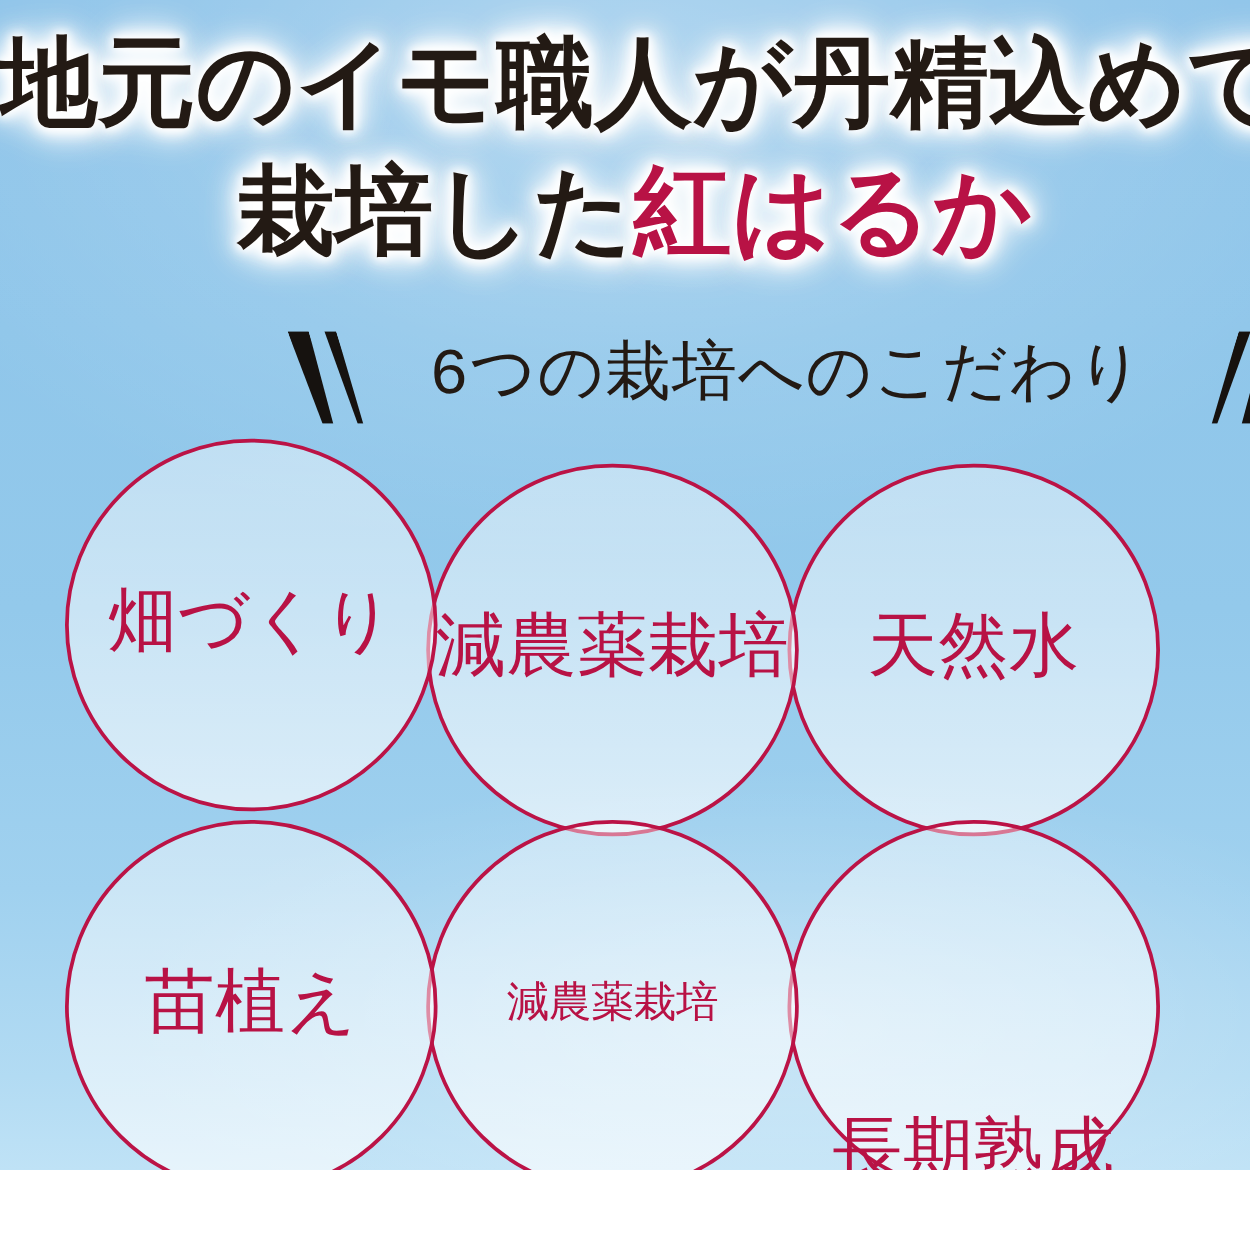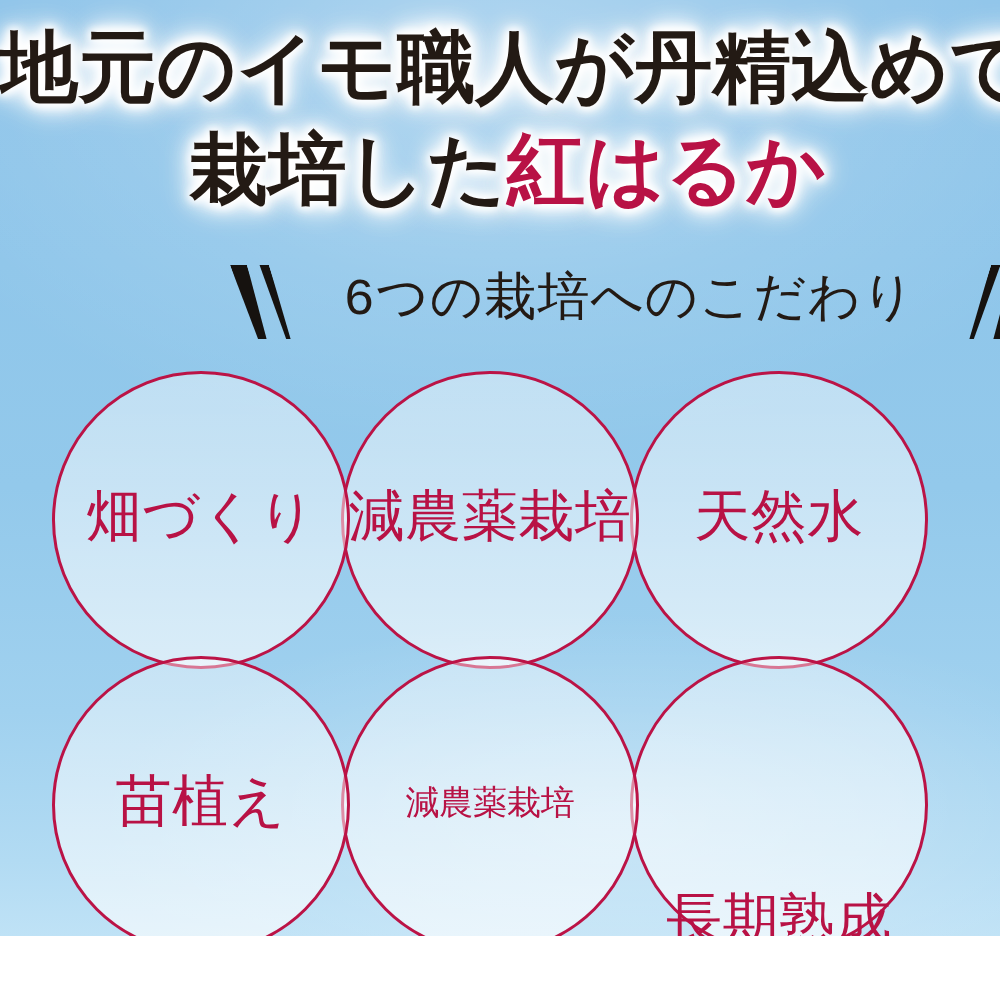--- a/index.html
+++ b/index.html
@@ -177,21 +177,21 @@
     color: #b81245;
     white-space: nowrap;
     letter-spacing: 0.01em;
     line-height: 1;
     position: relative;
     z-index: 3;
   }
   .bubble-label.narrow { font-size: 34px; letter-spacing: -0.005em; }
 
   
-  #bubble-0 { left: 52px;  top: 371px; width: 298px; height: 298px; align-items: center; }
+  #bubble-0 { left: 52px;  top: 351px; width: 298px; height: 298px; align-items: center; }
   #bubble-1 { left: 341px; top: 371px; width: 298px; height: 298px; }
   #bubble-2 { left: 630px; top: 371px; width: 298px; height: 298px; }
   
   #bubble-3 { left: 52px;  top: 656px; width: 298px; height: 298px; }
   #bubble-4 { left: 341px; top: 656px; width: 298px; height: 298px; }
   #bubble-5 { left: 630px; top: 656px; width: 298px; height: 298px; align-items: flex-end; }
 
   
   #bubble-0, #bubble-3 { z-index: 6; }
   #bubble-1, #bubble-4 { z-index: 5; }

